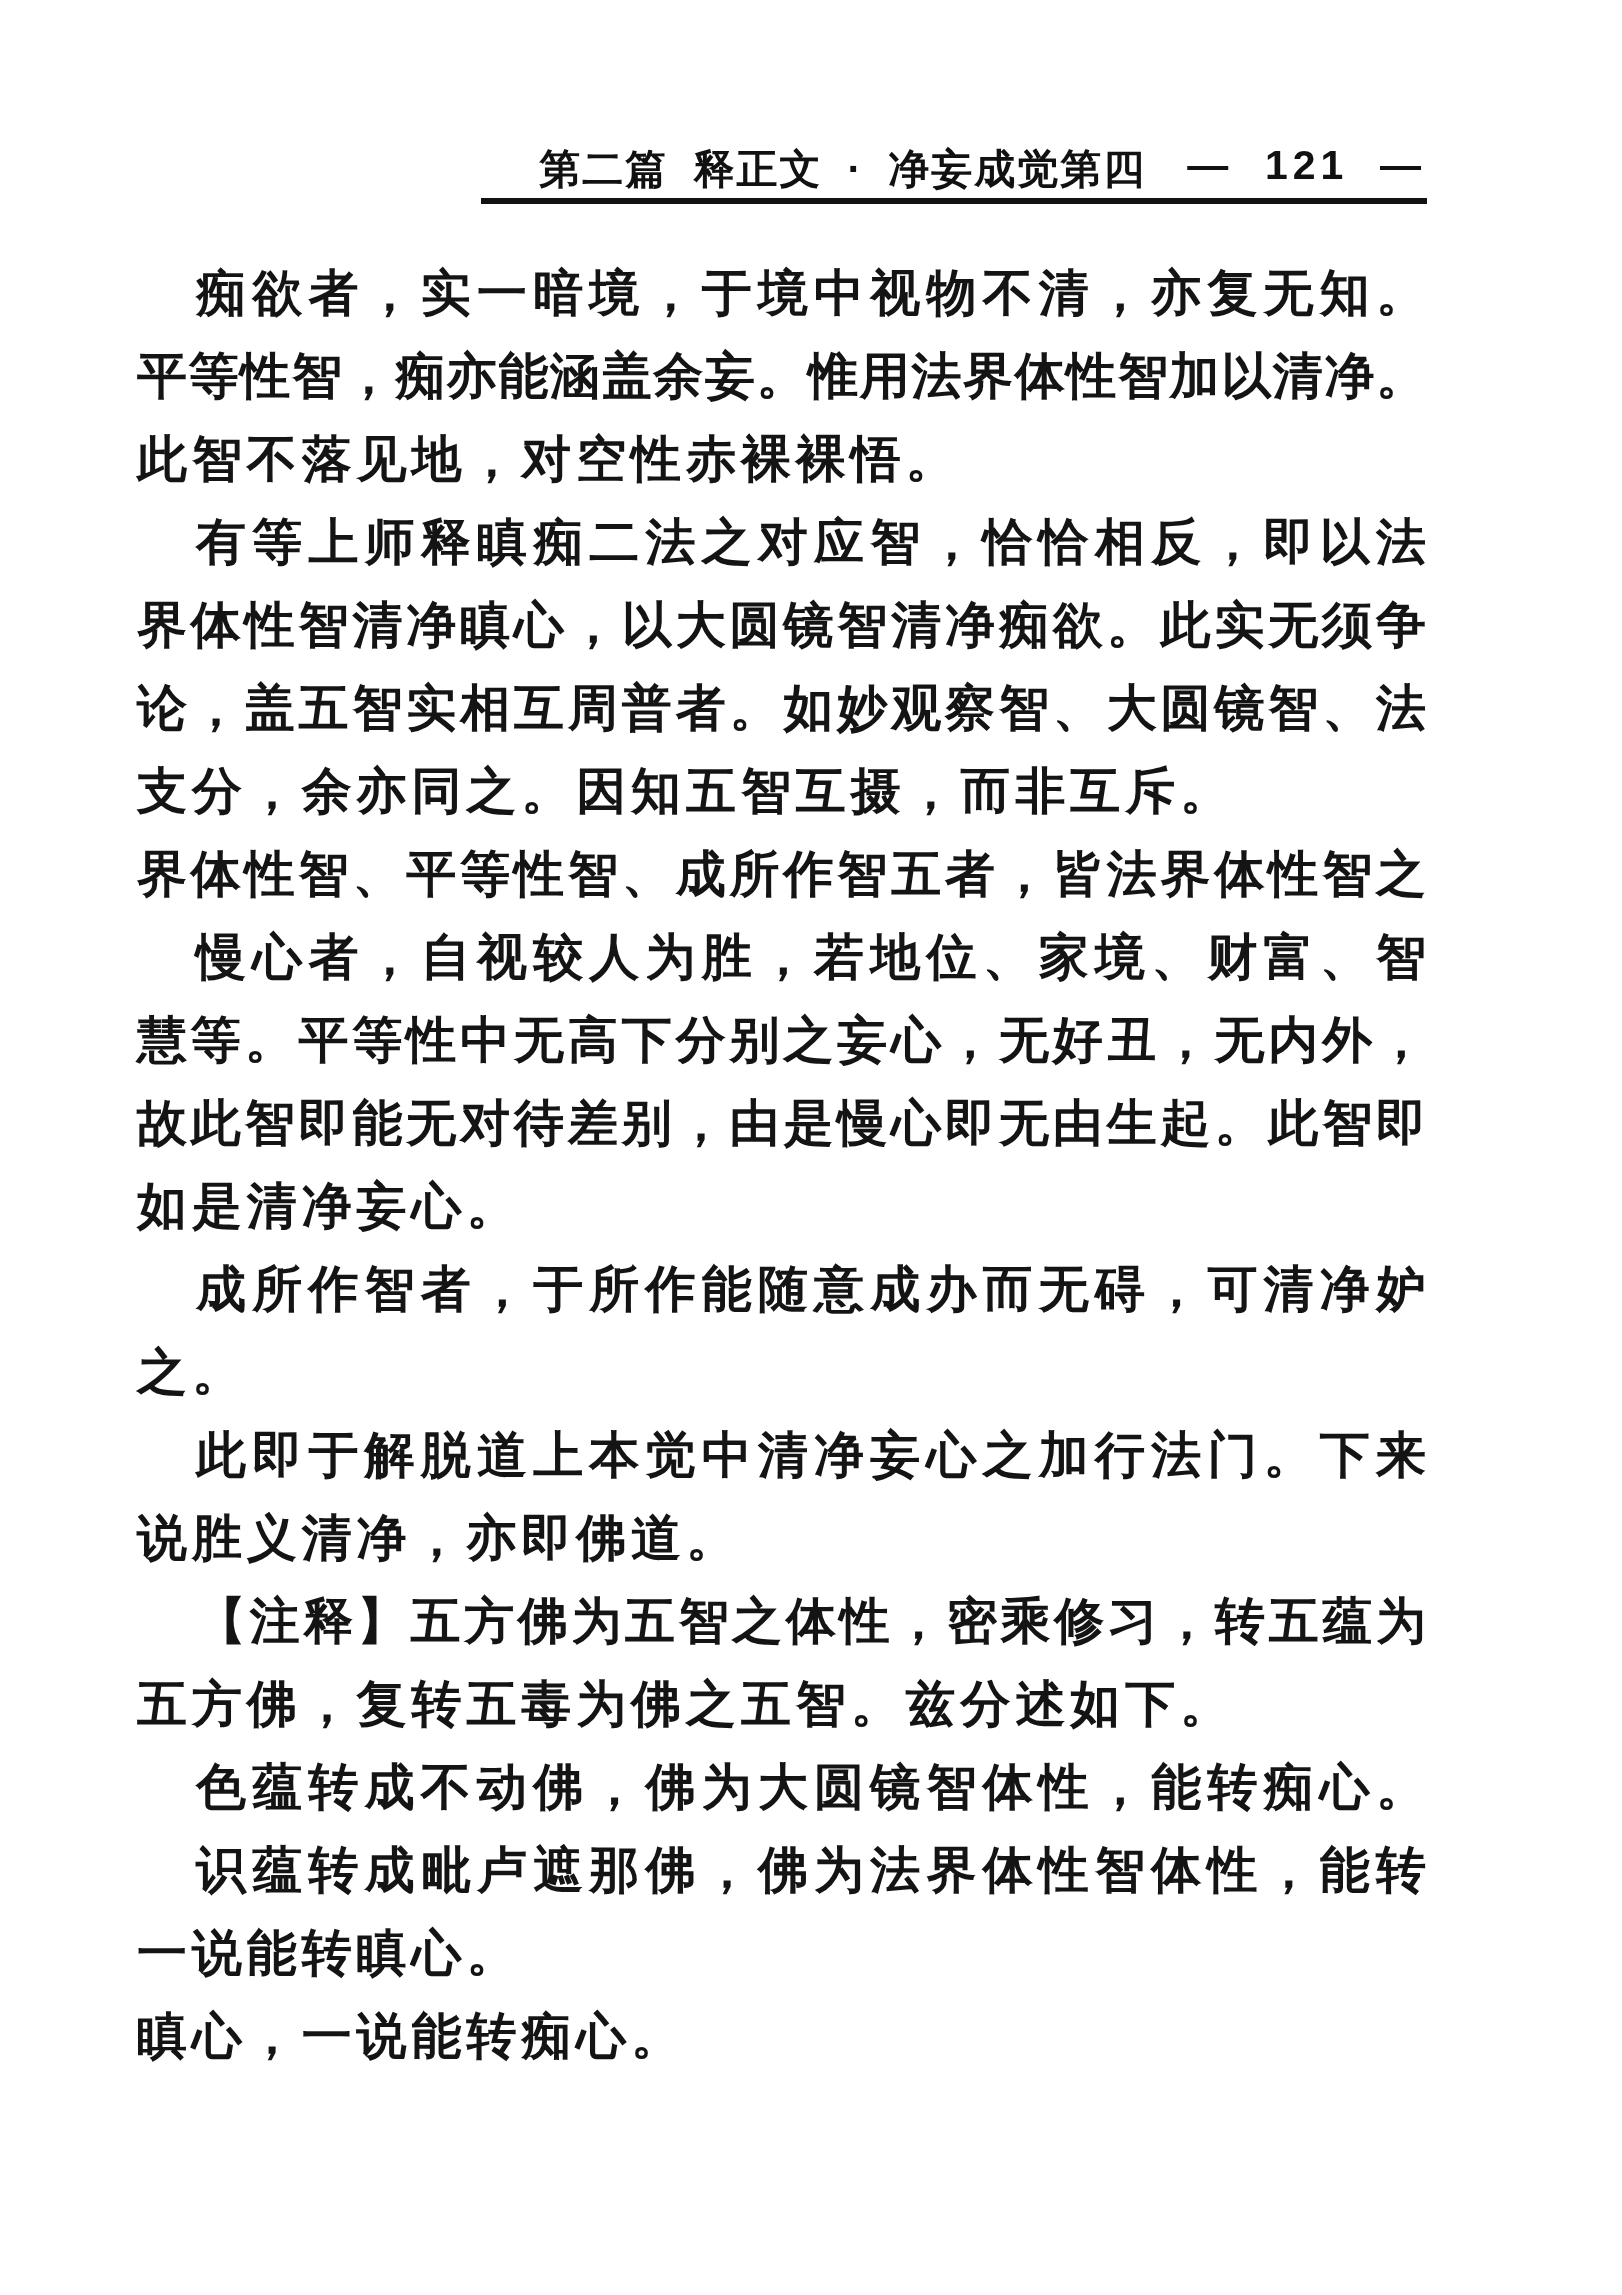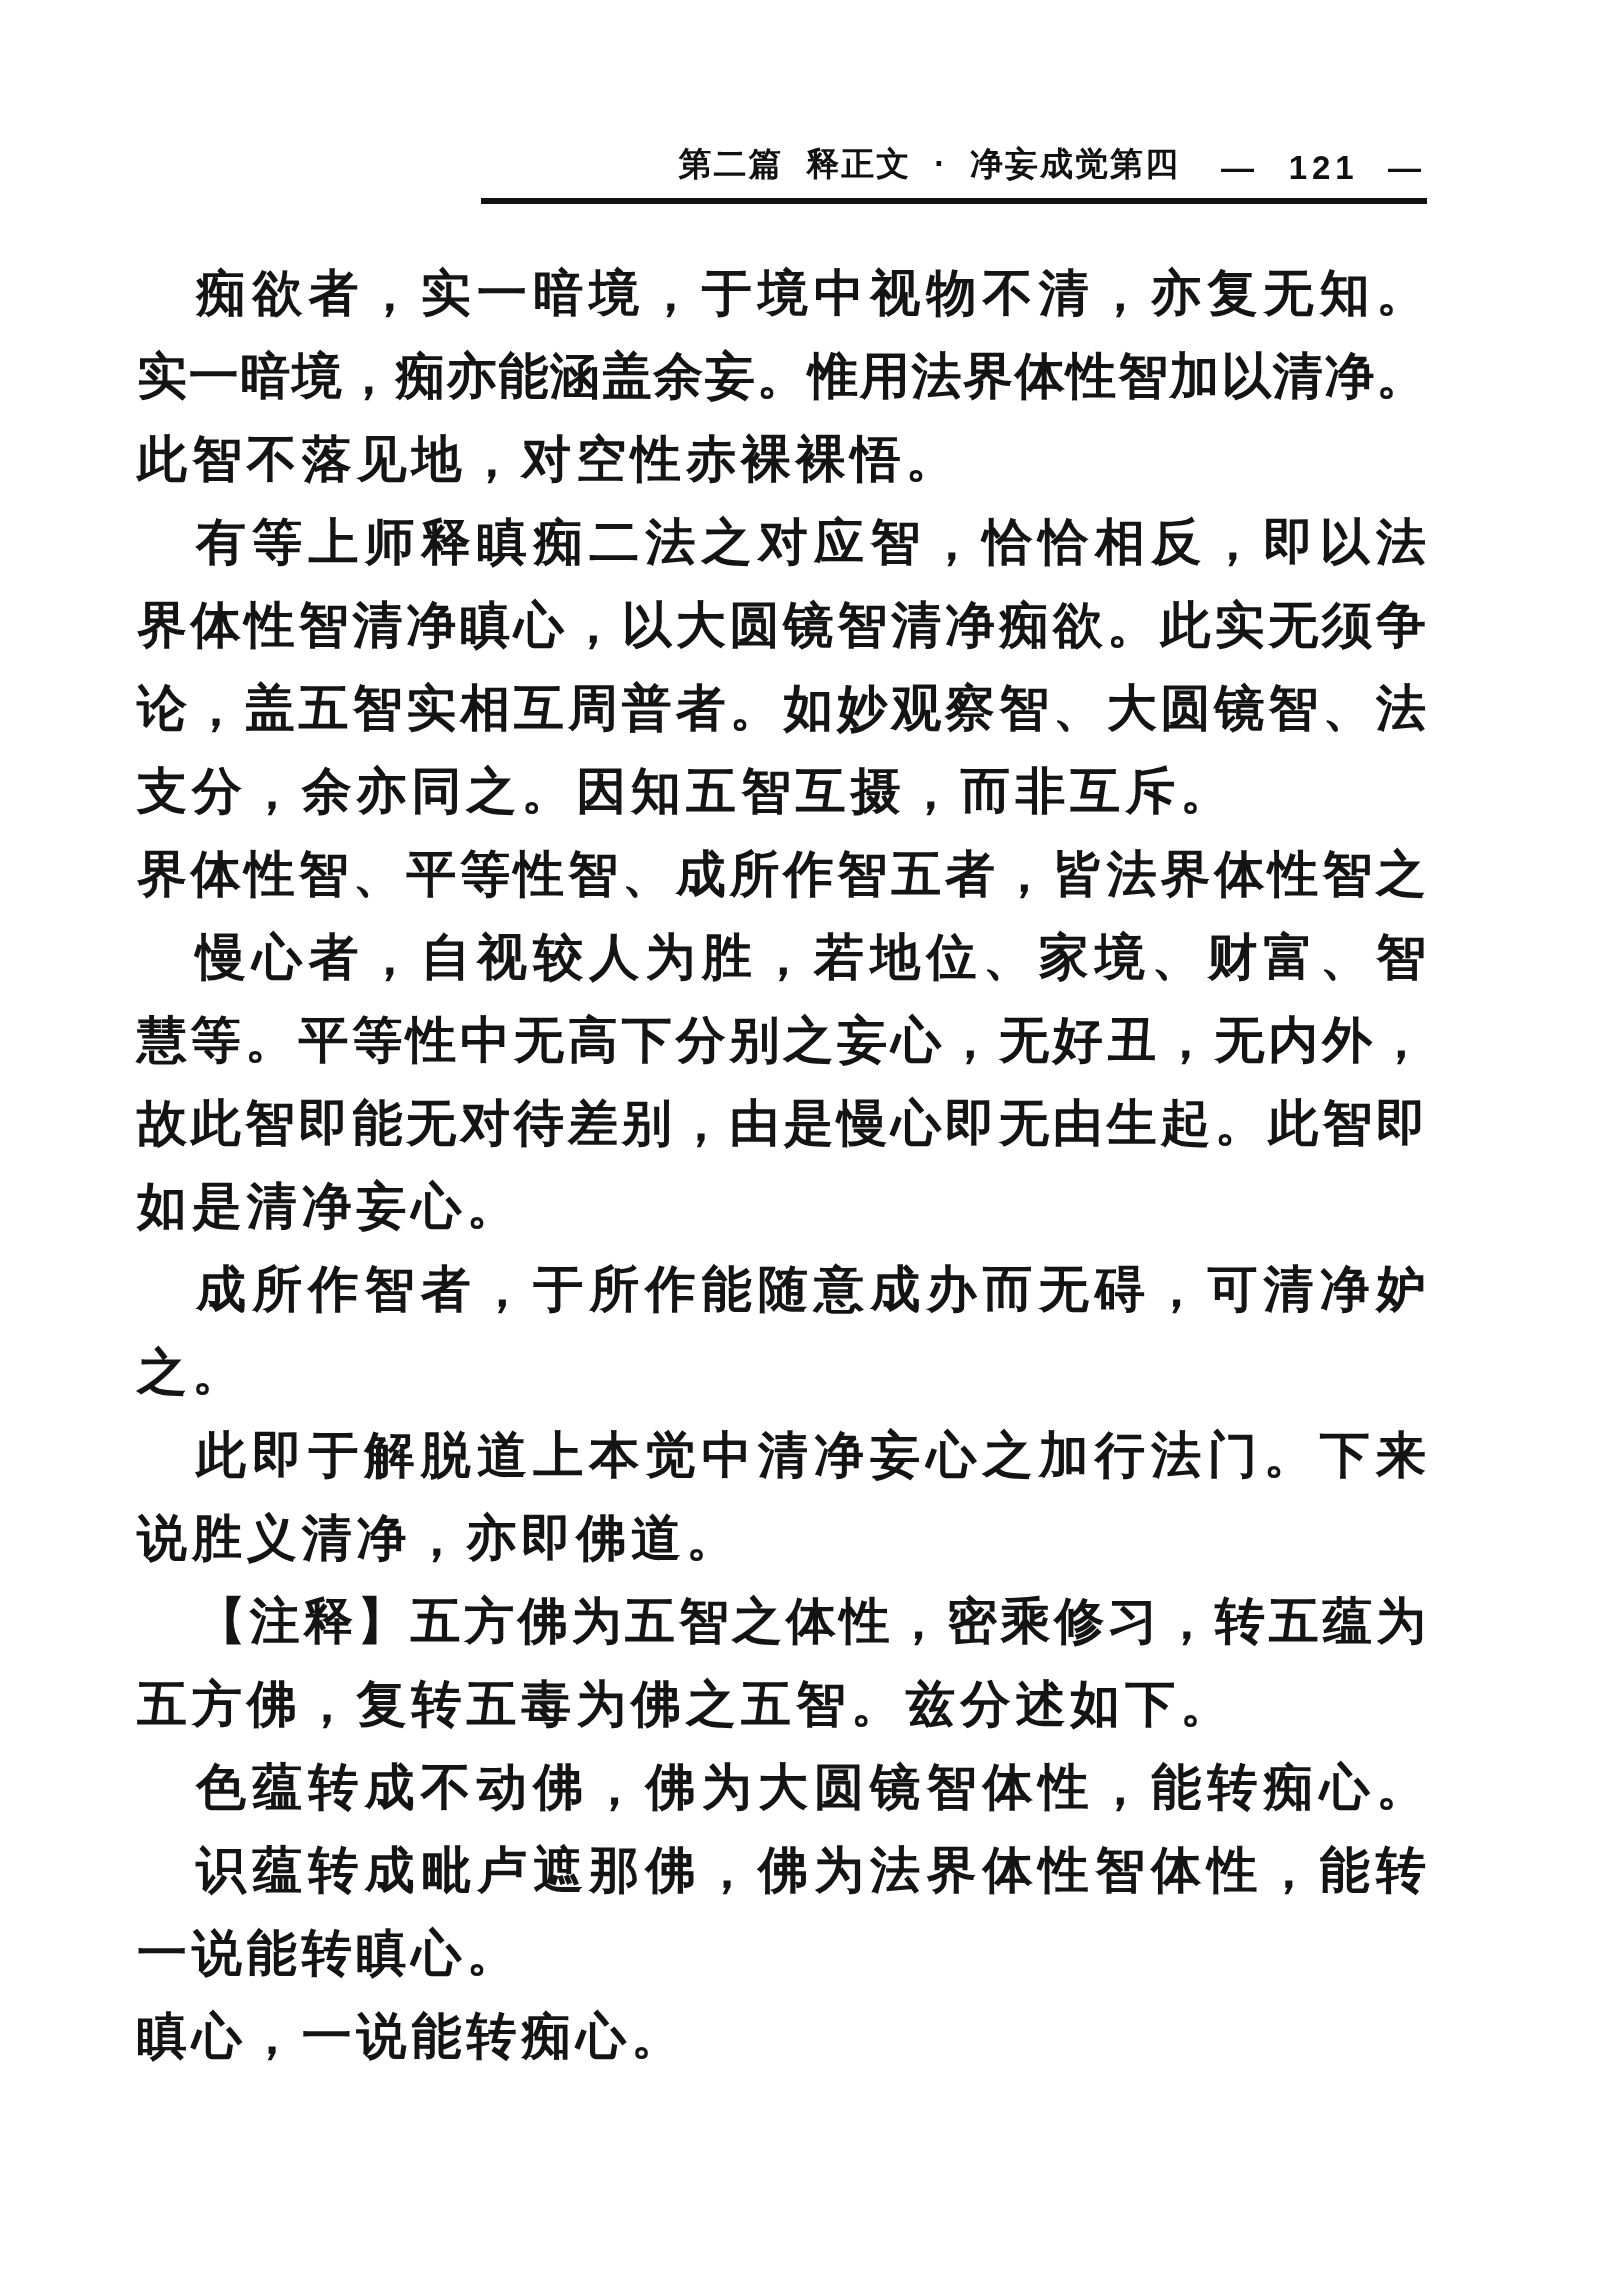--- a/index.html
+++ b/index.html
@@ -10,25 +10,25 @@
     background: #ffffff;
     overflow: hidden;
     font-family: "Liberation Serif", serif;
     color: #151515;
   }
   .running-header {
     position: absolute;
     top: 142px;
     right: 197px;
     display: flex;
-    align-items: flex-end;
+    align-items: flex-start;
     gap: 41px;
     font-family: "Liberation Sans", sans-serif;
     font-weight: bold;
-    font-size: 33px;
+    font-size: 41px;
     white-space: nowrap;
     color: #111111;
   }
   .header-title { word-spacing: 11.7px; letter-spacing: 2px; }
   .header-page  { letter-spacing: 4.9px; word-spacing: 15.6px; }
   .header-rule {
     position: absolute;
     left: 481px;
     right: 196px;
     top: 198px;
@@ -68,21 +68,21 @@
 
   <div class="running-header">
     <span class="header-title">第二篇 释正文 · 净妄成觉第四</span>
     <span class="header-page">— 121 —</span>
   </div>
 
   <div class="header-rule"></div>
 
   <div class="text-block">
     <div class="line i j">痴欲者，实一暗境，于境中视物不清，亦复无知。</div>
-    <div class="line j">实一暗境，痴亦能涵盖余妄。惟用法界体性智加以清净。</div>
+    <div class="line j">平等性智，痴亦能涵盖余妄。惟用法界体性智加以清净。</div>
     <div class="line">此智不落见地，对空性赤裸裸悟。</div>
     <div class="line i j">有等上师释瞋痴二法之对应智，恰恰相反，即以法</div>
     <div class="line j">界体性智清净瞋心，以大圆镜智清净痴欲。此实无须争</div>
     <div class="line j">论，盖五智实相互周普者。如妙观察智、大圆镜智、法</div>
     <div class="line">支分，余亦同之。因知五智互摄，而非互斥。</div>
     <div class="line j">界体性智、平等性智、成所作智五者，皆法界体性智之</div>
     <div class="line i j">慢心者，自视较人为胜，若地位、家境、财富、智</div>
     <div class="line j">慧等。平等性中无高下分别之妄心，无好丑，无内外，</div>
     <div class="line j">故此智即能无对待差别，由是慢心即无由生起。此智即</div>
     <div class="line">如是清净妄心。</div>

